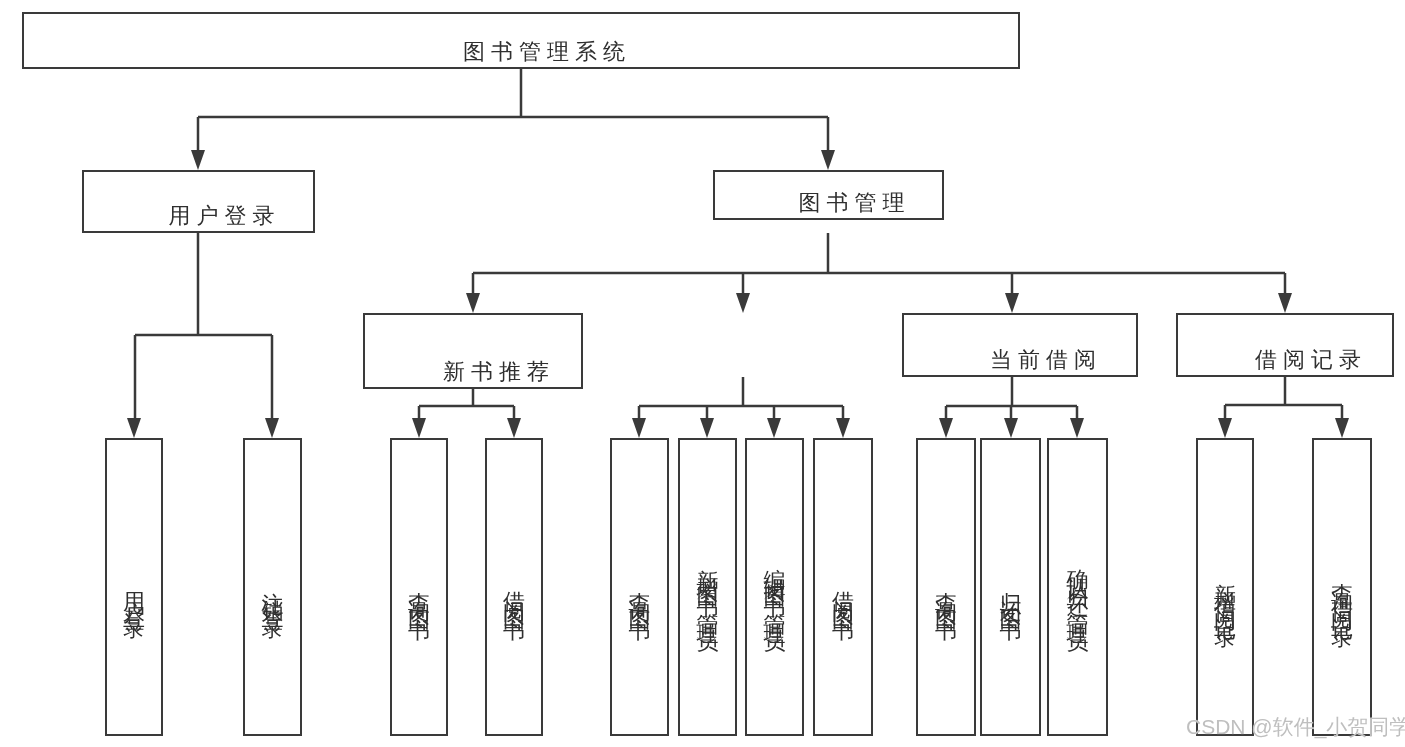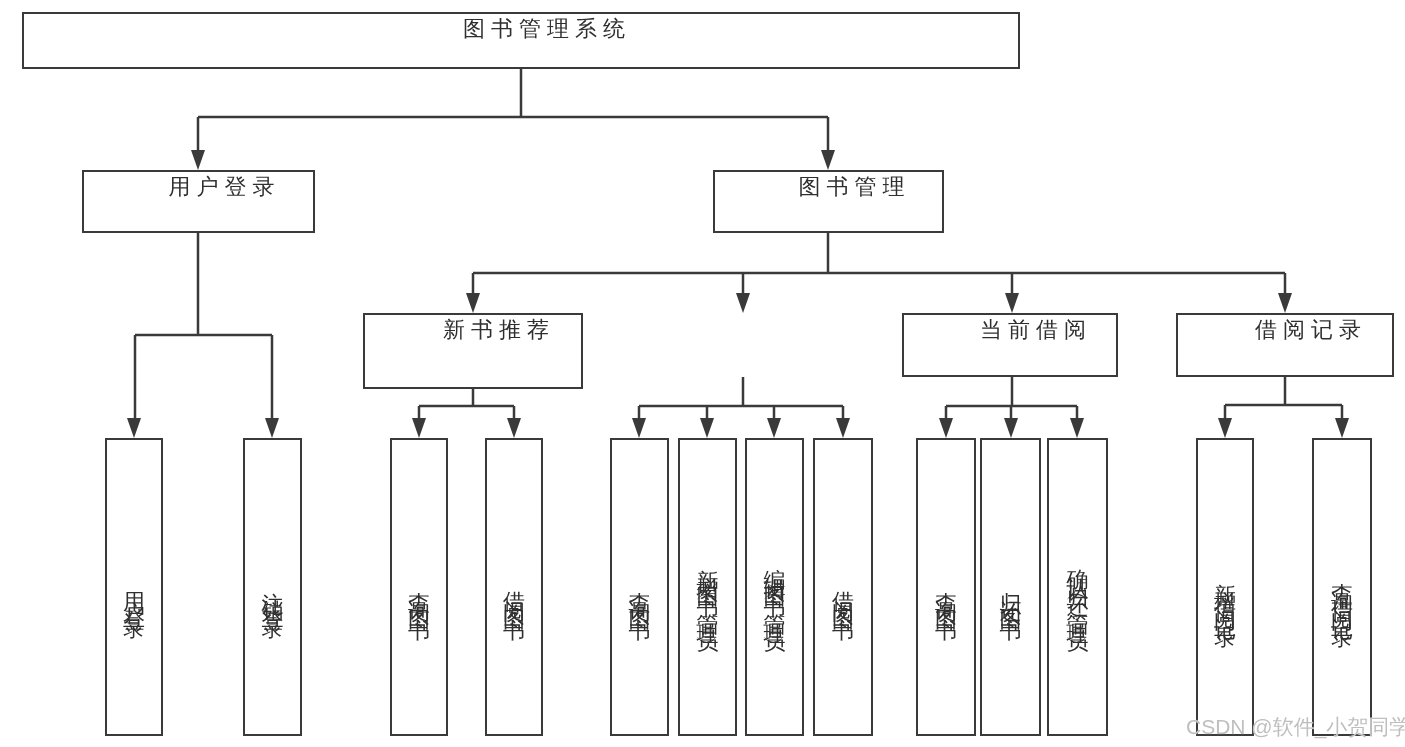--- a/index.html
+++ b/index.html
@@ -30,21 +30,21 @@
   svg.connectors use {
     fill: #3a3a3a;
     stroke: none;
   }
   .hbox {
     position: absolute;
     box-sizing: border-box;
     background: #ffffff;
     border: 2.5px solid #3a3a3a;
     display: flex;
-    align-items: flex-start;
+    align-items: flex-end;
     justify-content: center;
     padding-left: 46px;
   }
   .hbox span {
     font-size: 22px;
     letter-spacing: 6px;
     margin-right: -6px;
     color: #2f2f2f;
     white-space: nowrap;
   }
@@ -137,28 +137,28 @@
     </g>
   </svg>
 
   <div class="hbox" style="left:22px;top:12px;width:998px;height:57px">
     <span>图书管理系统</span>
   </div>
 
   <div class="hbox" style="left:82px;top:170px;width:233px;height:63px">
     <span>用户登录</span>
   </div>
-  <div class="hbox" style="left:713px;top:170px;width:231px;height:63px">
+  <div class="hbox" style="left:713px;top:170px;width:231px;height:50px">
     <span>图书管理</span>
   </div>
 
   <div class="hbox" style="left:363px;top:313px;width:220px;height:76px">
     <span>新书推荐</span>
   </div>
-  <div class="hbox" style="left:902px;top:313px;width:216px;height:64px">
+  <div class="hbox" style="left:902px;top:313px;width:236px;height:64px">
     <span>当前借阅</span>
   </div>
   <div class="hbox" style="left:1176px;top:313px;width:218px;height:64px">
     <span>借阅记录</span>
   </div>
 
   <div class="vbox" style="left:105px;width:58px">
     <span>用户登录</span>
   </div>
   <div class="vbox" style="left:243px;width:59px">

